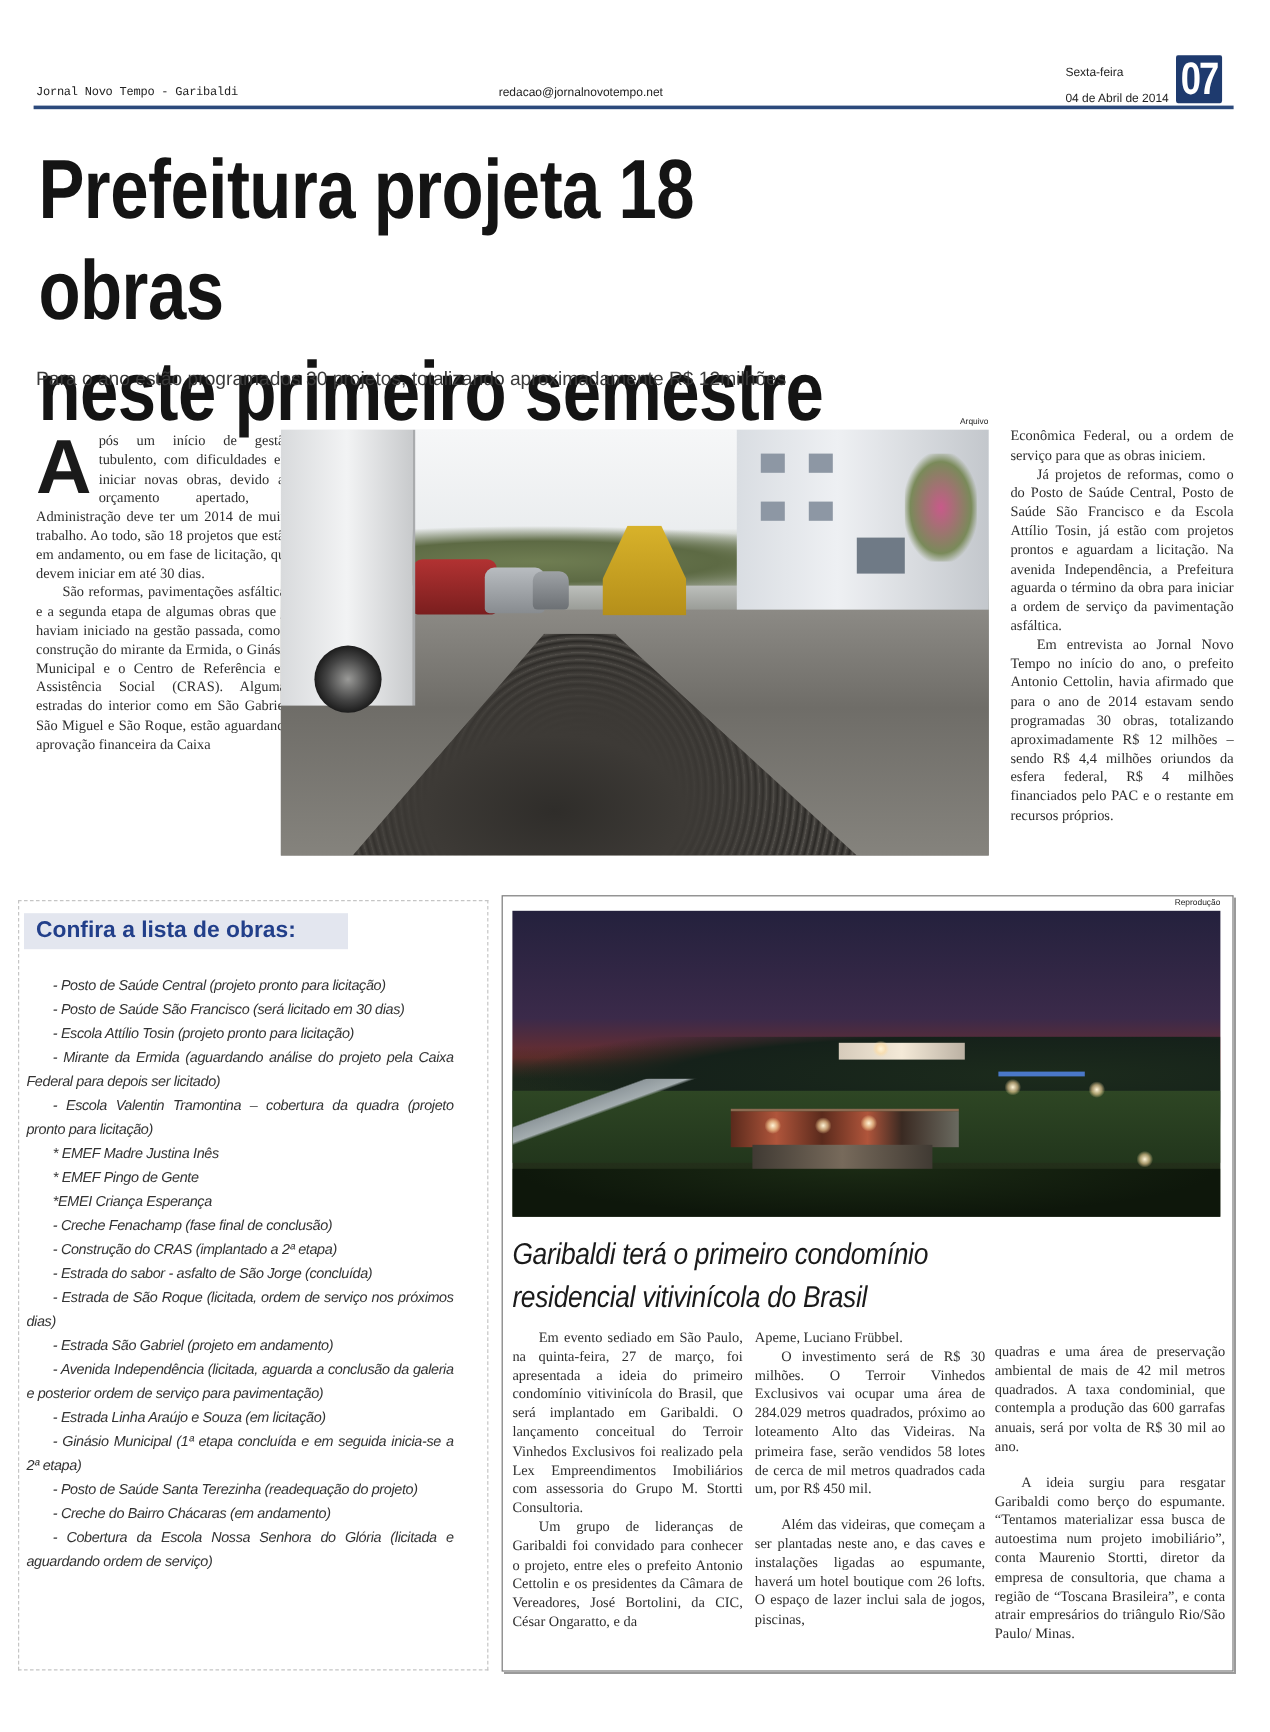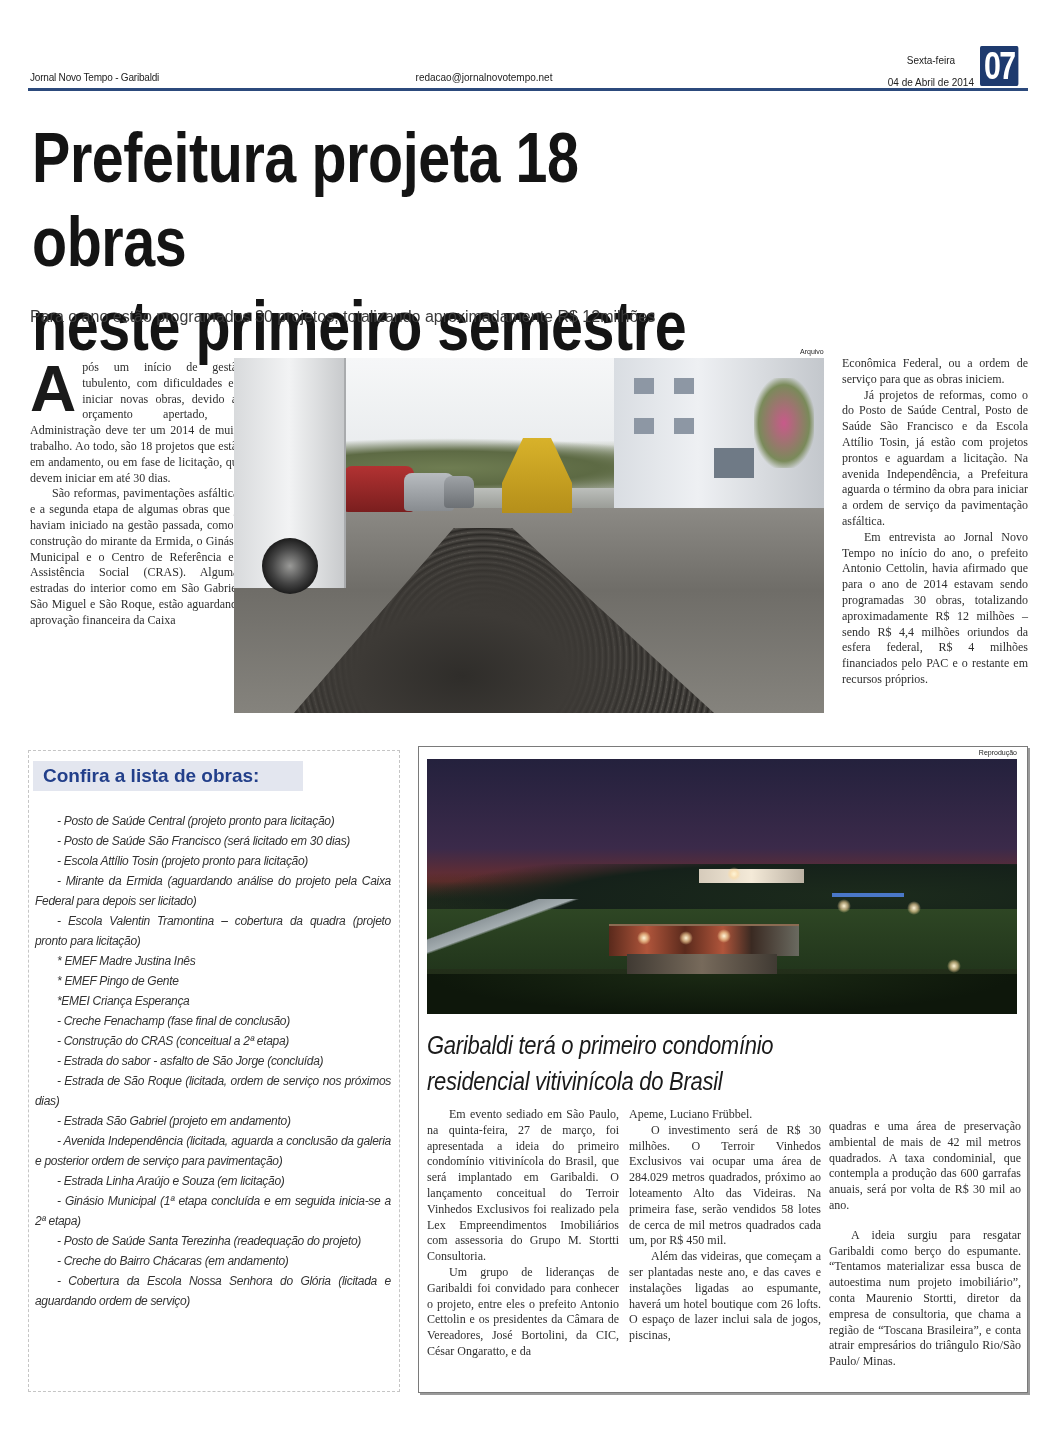--- a/index.html
+++ b/index.html
@@ -1,21 +1,21 @@
 <!DOCTYPE html>
 <html><head>
 <meta charset="utf-8">
 <style>
   html, body { margin: 0; padding: 0; background: #ffffff; }
   body { width: 1058px; height: 1443px; position: relative; overflow: hidden; font-family: "Liberation Serif", serif; color: #2a2a2a; }
 
   
-  .hdr-left { position: absolute; left: 30px; top: 72px; font-family: Liberation Sans, sans-serif; font-size: 10px; color: #222; letter-spacing: -0.2px; }
+  .hdr-left { position: absolute; left: 30px; top: 72px; font-family: Liberation Mono, monospace; font-size: 10px; color: #222; letter-spacing: -0.2px; }
   .hdr-center { position: absolute; left: 0; width: 968px; top: 72px; text-align: center; font-family: "Liberation Sans", sans-serif; font-size: 10px; color: #222; }
-  .hdr-right { position: absolute; right: 84px; top: 50px; text-align: center; font-family: "Liberation Sans", sans-serif; font-size: 10px; color: #222; line-height: 22px; }
+  .hdr-right { position: absolute; right: 84px; top: 50px; text-align: left; font-family: "Liberation Sans", sans-serif; font-size: 10px; color: #222; line-height: 22px; }
   .page-num { position: absolute; left: 980px; top: 46px; width: 48px; height: 40px; background: #1e3a6e; color: #fff; border-radius: 2px; font-family: "Liberation Sans", sans-serif; font-weight: bold; font-size: 38px; line-height: 40px; text-align: center; letter-spacing: -2px; transform: scaleX(0.8); transform-origin: left; }
   .hdr-rule { position: absolute; left: 28px; width: 1000px; top: 88px; height: 3px; background: #2c4a7c; }
 
   
   .headline { position: absolute; left: 32px; top: 116px; width: 850px; font-family: "Liberation Sans", sans-serif; font-weight: bold; font-size: 70px; line-height: 84px; color: #141414; transform: scaleX(0.82); transform-origin: left top; letter-spacing: -0.5px; }
   .subhead { position: absolute; left: 30px; top: 308px; font-family: "Liberation Sans", sans-serif; font-size: 16px; color: #3a3a3a; }
 
   
   .col { position: absolute; font-size: 12px; line-height: 15.8px; text-align: justify; color: #2e2e2e; }
   .col p { margin: 0; text-indent: 22px; }
@@ -37,21 +37,21 @@
   .photo-1 .car { position: absolute; top: 108px; height: 46px; border-radius: 8px 8px 4px 4px; }
   .photo-1 .road { position: absolute; left: 0; top: 150px; width: 590px; height: 205px; background: linear-gradient(180deg, #8c8a85 0%, #6f6d68 40%, #85837d 100%); }
   .photo-1 .rubble { position: absolute; left: 60px; top: 170px; width: 420px; height: 185px; background:
       radial-gradient(ellipse at 40% 80%, #2f2d2a 0%, #3d3a36 30%, transparent 60%),
       radial-gradient(ellipse at 50% 40%, #3a3733 0%, transparent 50%),
       repeating-radial-gradient(circle at 45% 70%, #4a4743 0px, #2a2825 3px, #5a5752 6px);
       clip-path: polygon(38% 0, 52% 0, 100% 100%, 0 100%); }
   .photo-1 .digger { position: absolute; left: 268px; top: 80px; width: 70px; height: 75px; background: linear-gradient(180deg, #d8b22a, #b58f1a); clip-path: polygon(30% 0, 70% 0, 100% 60%, 100% 100%, 0 100%, 0 60%); }
 
   
-  .listbox { position: absolute; left: 28px; top: 750px; width: 370px; height: 640px; border: 1px dashed #c5c5c5; }
+  .listbox { position: absolute; left: 15px; top: 750px; width: 370px; height: 640px; border: 1px dashed #c5c5c5; padding-left: 20px; }
   .list-title { position: absolute; left: 4px; top: 10px; width: 270px; height: 30px; background: #e3e6ef; font-family: "Liberation Sans", sans-serif; font-weight: bold; font-size: 19px; line-height: 30px; color: #223f8a; padding-left: 10px; box-sizing: border-box; transform-origin: left; }
   .list-body { position: absolute; left: 6px; top: 60px; width: 356px; font-family: "Liberation Sans", sans-serif; font-style: italic; font-size: 12px; line-height: 20px; color: #333; text-align: justify; letter-spacing: -0.3px; }
   .list-body div { text-indent: 22px; }
 
   
   .feature { position: absolute; left: 418px; top: 746px; width: 608px; height: 645px; border: 1px solid #7a7a7a; box-shadow: 2px 2px 0 #9a9a9a; }
   .photo-2 { position: absolute; left: 8px; top: 12px; width: 590px; height: 255px; overflow: hidden;
     background: linear-gradient(180deg, #24213d 0%, #3b2a4a 35%, #6b2e2e 48%, #1f2a1d 55%, #2b3a22 70%, #18200f 100%); }
   .photo-2 .forest { position: absolute; left: 0; top: 105px; width: 590px; height: 80px; background:
       radial-gradient(ellipse at 75% 40%, #1c2b1c 0%, #15211a 50%, transparent 70%),
@@ -130,21 +130,21 @@
   <div class="list-body" id="list-body">
       <div>- Posto de Saúde Central (projeto pronto para licitação)</div>
       <div>- Posto de Saúde São Francisco (será licitado em 30 dias)</div>
       <div>- Escola Attílio Tosin (projeto pronto para licitação)</div>
       <div>- Mirante da Ermida (aguardando análise do projeto pela Caixa Federal para depois ser licitado)</div>
       <div>- Escola Valentin Tramontina – cobertura da quadra (projeto pronto para licitação)</div>
       <div>* EMEF Madre Justina Inês</div>
       <div>* EMEF Pingo de Gente</div>
       <div>*EMEI Criança Esperança</div>
       <div>- Creche Fenachamp (fase final de conclusão)</div>
-      <div>- Construção do CRAS (conceitual a 2ª etapa)</div>
+      <div>- Construção do CRAS (implantado a 2ª etapa)</div>
       <div>- Estrada do sabor - asfalto de São Jorge  (concluída)</div>
       <div>- Estrada de São Roque (licitada, ordem de serviço nos próximos dias)</div>
       <div>- Estrada São Gabriel (projeto em andamento)</div>
       <div>- Avenida Independência (licitada, aguarda a conclusão da galeria e posterior ordem de serviço para pavimentação)</div>
       <div>- Estrada Linha Araújo e Souza (em licitação)</div>
       <div>- Ginásio Municipal (1ª etapa concluída e em seguida inicia-se a 2ª etapa)</div>
       <div>- Posto de Saúde Santa Terezinha (readequação do projeto)</div>
       <div>- Creche do Bairro Chácaras (em andamento)</div>
       <div>- Cobertura da Escola Nossa Senhora do Glória  (licitada e aguardando ordem de serviço)</div>
     </div>
@@ -173,19 +173,19 @@
     <div>Garibaldi terá o primeiro condomínio</div>
     <div>residencial vitivinícola do Brasil</div>
   </div>
   <div class="fcol fcol-1">
     <p>Em evento sediado em São Paulo, na quinta-feira, 27 de março, foi apresentada a ideia do primeiro condomínio vitivinícola do Brasil, que será implantado em Garibaldi. O lançamento conceitual do Terroir Vinhedos Exclusivos foi realizado pela Lex Empreendimentos Imobiliários com assessoria do Grupo M. Stortti Consultoria.</p>
     <p>Um grupo de lideranças de Garibaldi foi convidado para conhecer o projeto, entre eles o prefeito Antonio Cettolin e os presidentes da Câmara de Vereadores, José Bortolini, da CIC, César Ongaratto, e da</p>
   </div>
   <div class="fcol fcol-2">
     <p class="cont">Apeme, Luciano Frübbel.</p>
     <p>O investimento será de R$ 30 milhões. O Terroir Vinhedos Exclusivos vai ocupar uma área de 284.029 metros quadrados, próximo ao loteamento Alto das Videiras. Na primeira fase, serão vendidos 58 lotes de cerca de mil metros quadrados cada um, por R$ 450 mil.</p>
-    <p style="">Além das videiras, que começam a ser plantadas neste ano, e das caves e instalações ligadas ao espumante, haverá um hotel boutique com 26 lofts. O espaço de lazer inclui sala de jogos, piscinas,</p>
+    <p style="margin-top:14px;">Além das videiras, que começam a ser plantadas neste ano, e das caves e instalações ligadas ao espumante, haverá um hotel boutique com 26 lofts. O espaço de lazer inclui sala de jogos, piscinas,</p>
   </div>
   <div class="fcol fcol-3">
     <p class="cont">quadras e uma área de preservação ambiental de mais de 42 mil metros quadrados. A taxa condominial, que contempla a produção das 600 garrafas anuais, será por volta de R$ 30 mil ao ano.</p>
     <p style="margin-top:14px;">A ideia surgiu para resgatar Garibaldi como berço do espumante. “Tentamos materializar essa busca de autoestima num projeto imobiliário”, conta Maurenio Stortti, diretor da empresa de consultoria, que chama a região de “Toscana Brasileira”, e conta atrair empresários do triângulo Rio/São Paulo/ Minas.</p>
   </div>
 </div>
 
 </body></html>

